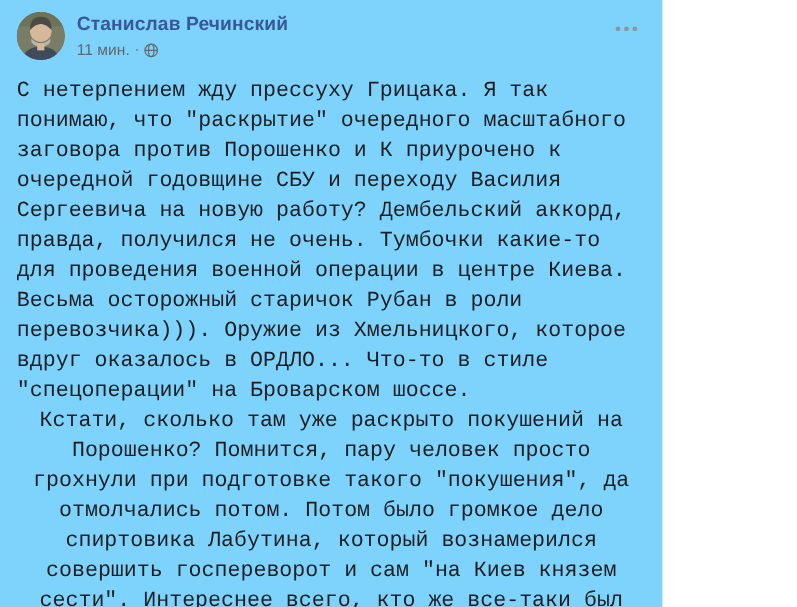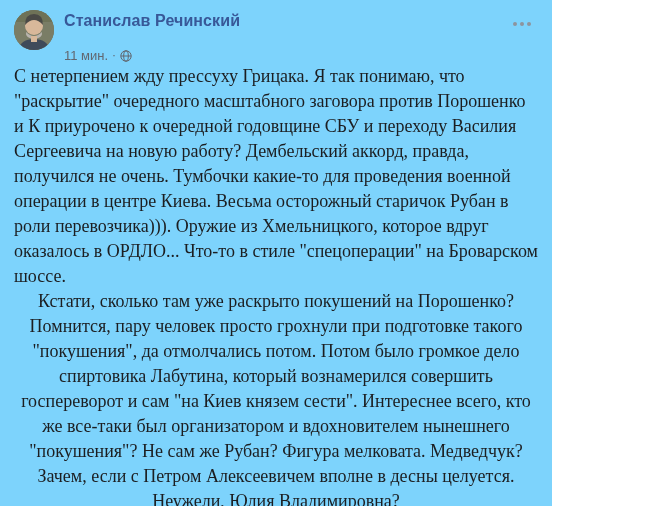--- a/index.html
+++ b/index.html
@@ -46,21 +46,21 @@
   .author-name {
     font-size: 16px;
     font-weight: bold;
     color: #385898;
     line-height: 19px;
     letter-spacing: 0.1px;
   }
   .meta-row {
     display: flex;
     align-items: center;
-    margin-top: 18px;
+    margin-top: 4px;
     font-size: 13px;
     color: #616770;
     line-height: 15px;
   }
   .meta-time {
     color: #616770;
   }
   .meta-sep {
     margin: 0 4px;
     color: #616770;
@@ -90,21 +90,21 @@
     display: inline-block;
   }
   .post-body {
     padding: 6px 0 0 0;
   }
   .post-body p {
     margin: 0;
     font-size: 18px;
     line-height: 25px;
     color: #1c1e21;
-    font-family: Liberation Serif, serif;
+    font-family: Liberation Mono, monospace;
     letter-spacing: 0px;
   }
   .post-body p + p {
     margin-top: 0px;
     text-align: center;
   }
 </style>
 </head>
 <body>
 

